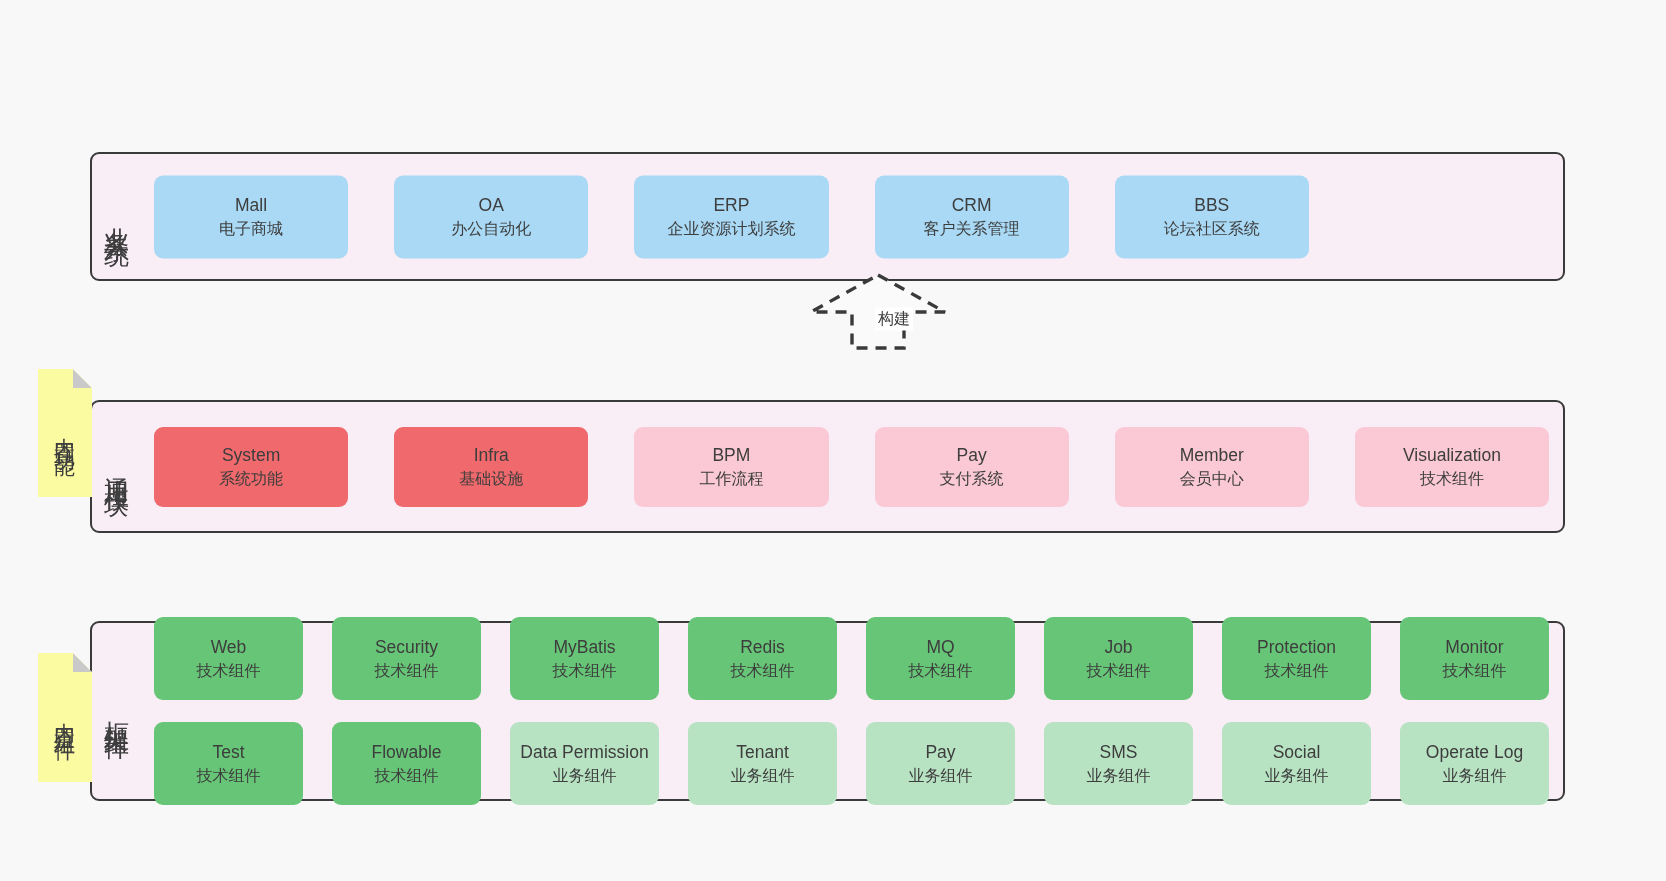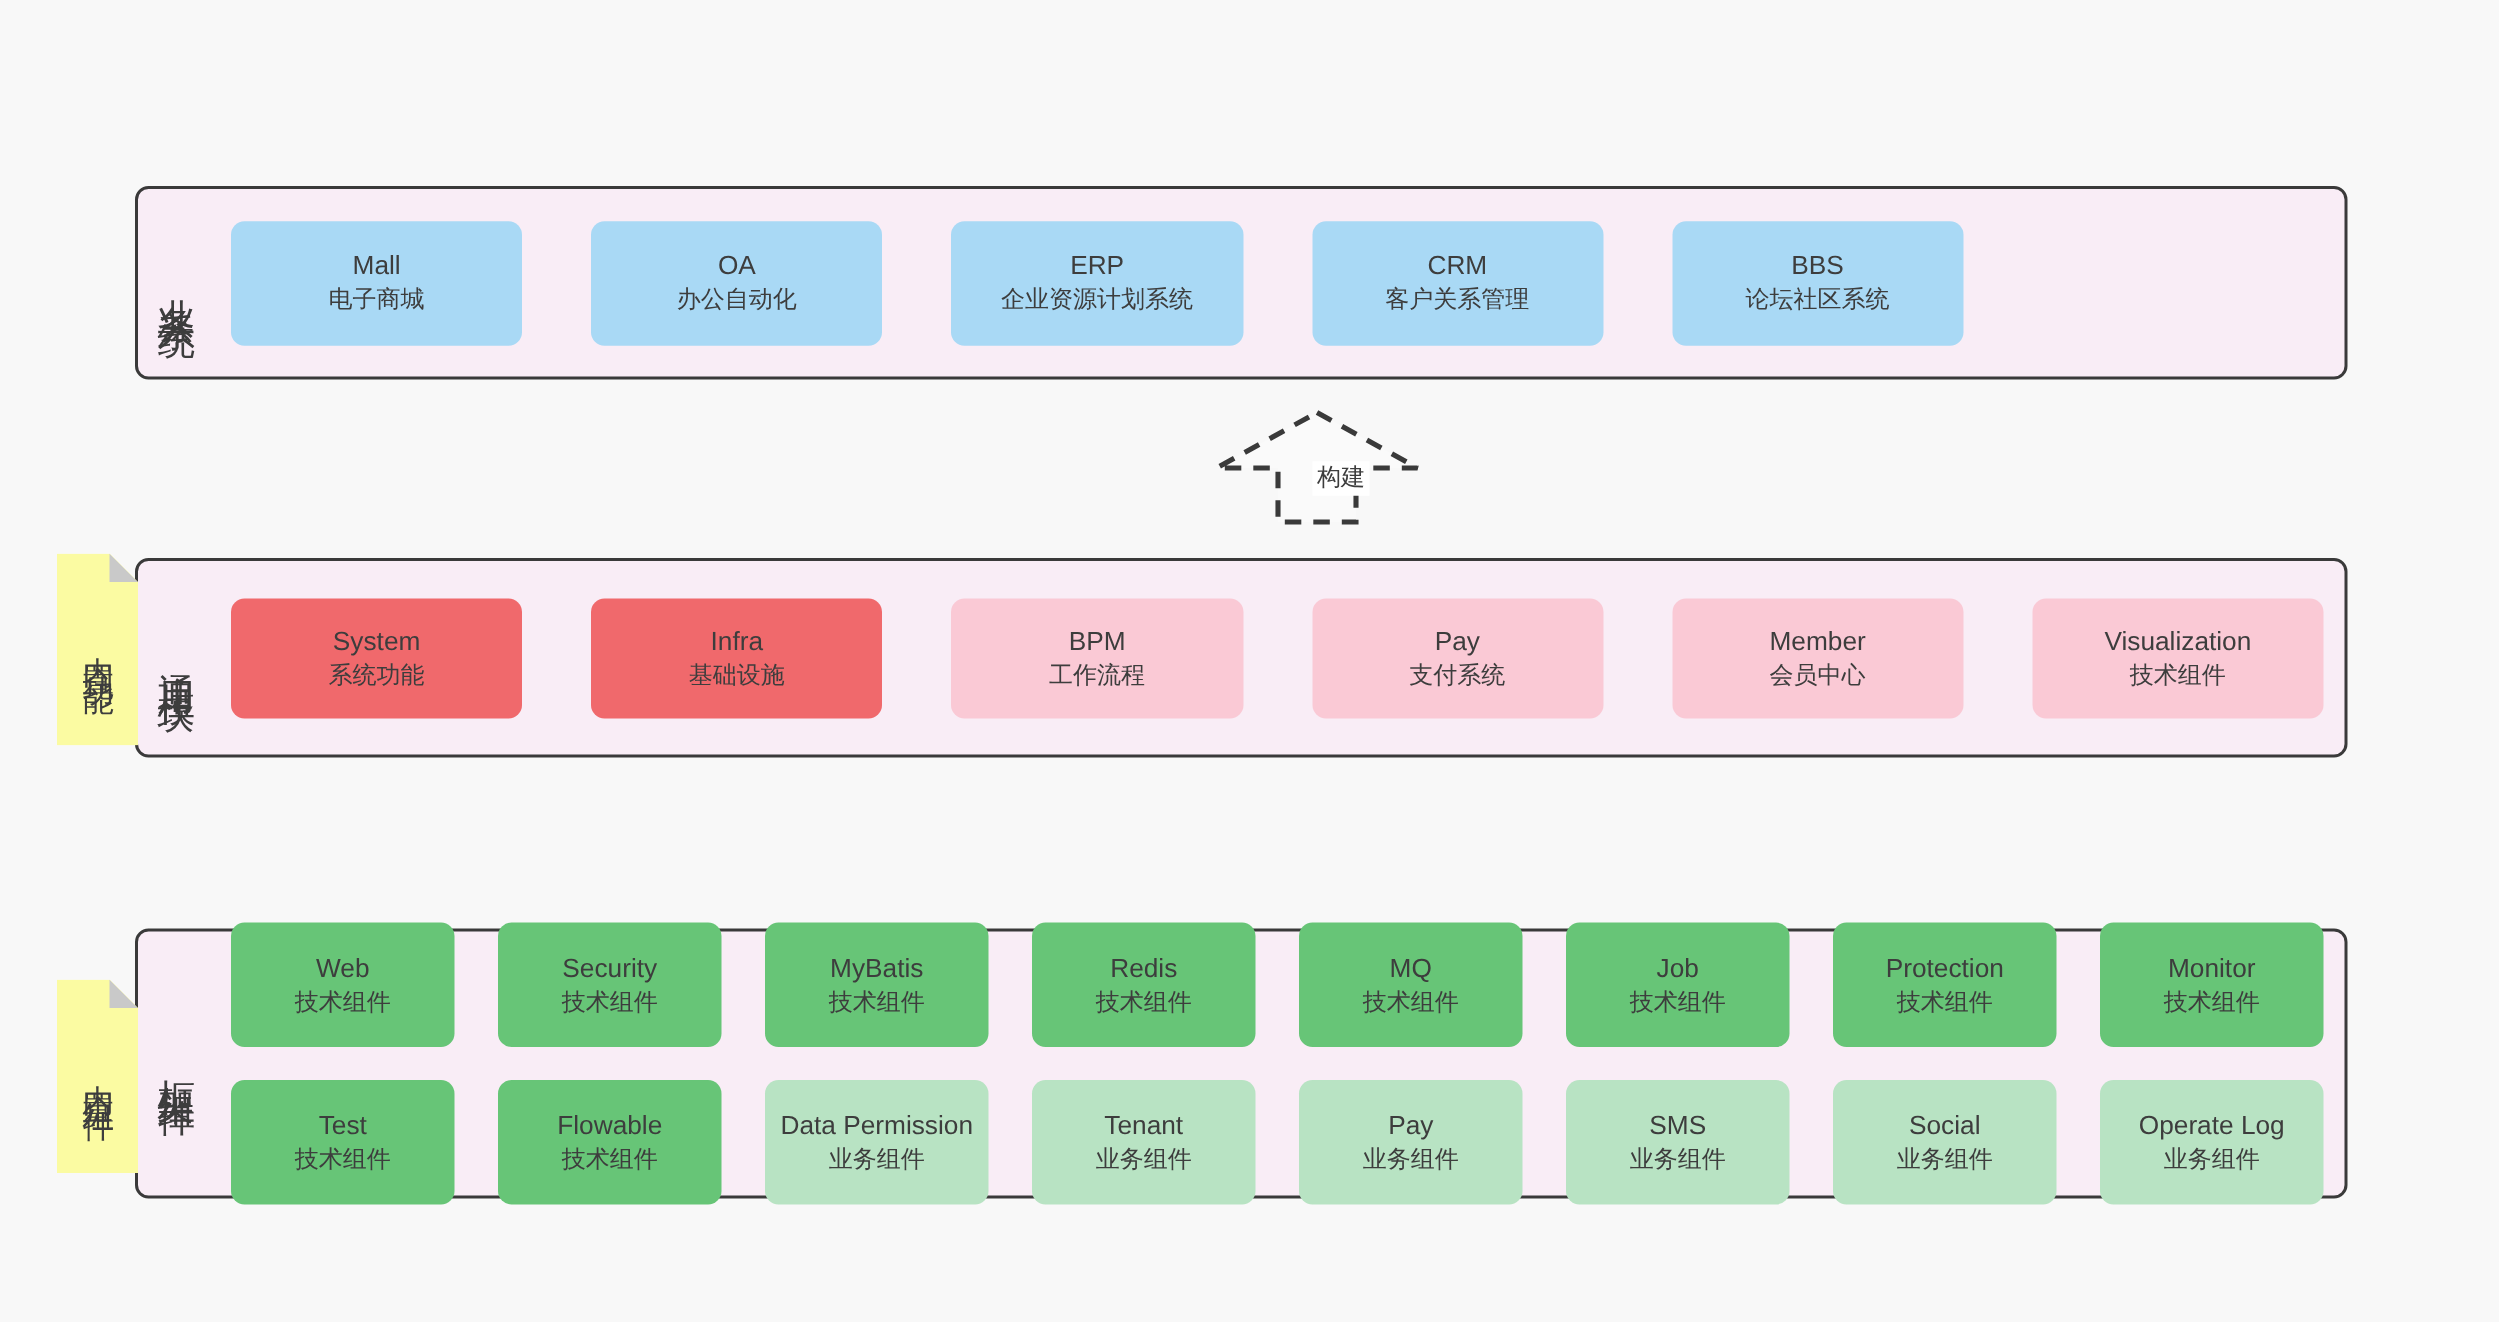--- a/index.html
+++ b/index.html
@@ -11,20 +11,21 @@
   html,body{margin:0;padding:0;}
   body{background:var(--page-bg);font-family:"Liberation Sans",sans-serif;color:var(--text);}
   .canvas{position:relative;width:1666px;height:881px;background:var(--page-bg);overflow:hidden;}
 
   .layer{
     position:absolute;left:90px;width:1475px;
     background:var(--layer-bg);
     border:2px solid var(--border);
     border-radius:9px;
     box-sizing:border-box;
+    margin-top:28px;
   }
   .v-label{
     position:absolute;left:12px;top:50%;transform:translateY(-50%);
     writing-mode:vertical-rl;text-orientation:upright;
     font-size:25px;letter-spacing:5px;color:var(--text);line-height:1;
     white-space:nowrap;
   }
   .boxes{
     position:absolute;left:62px;right:14px;top:50%;transform:translateY(-50%);
     display:grid;
@@ -135,21 +136,21 @@
       </div>
     </div>
   </section>
 
   <div class="note" style="left:38px;top:369px;height:128px;">
     <span class="fold"></span>
     <span class="n-text">内置功能</span>
   </div>
 
 
-  <section class="layer" style="top:619px;height:180px;">
+  <section class="layer" style="top:593px;height:180px;">
     <div class="v-label">框架组件</div>
     <div class="boxes cols-8">
       <div class="box green">
         <div class="t">Web</div>
         <div class="s">技术组件</div>
       </div>
       <div class="box green">
         <div class="t">Security</div>
         <div class="s">技术组件</div>
       </div>

